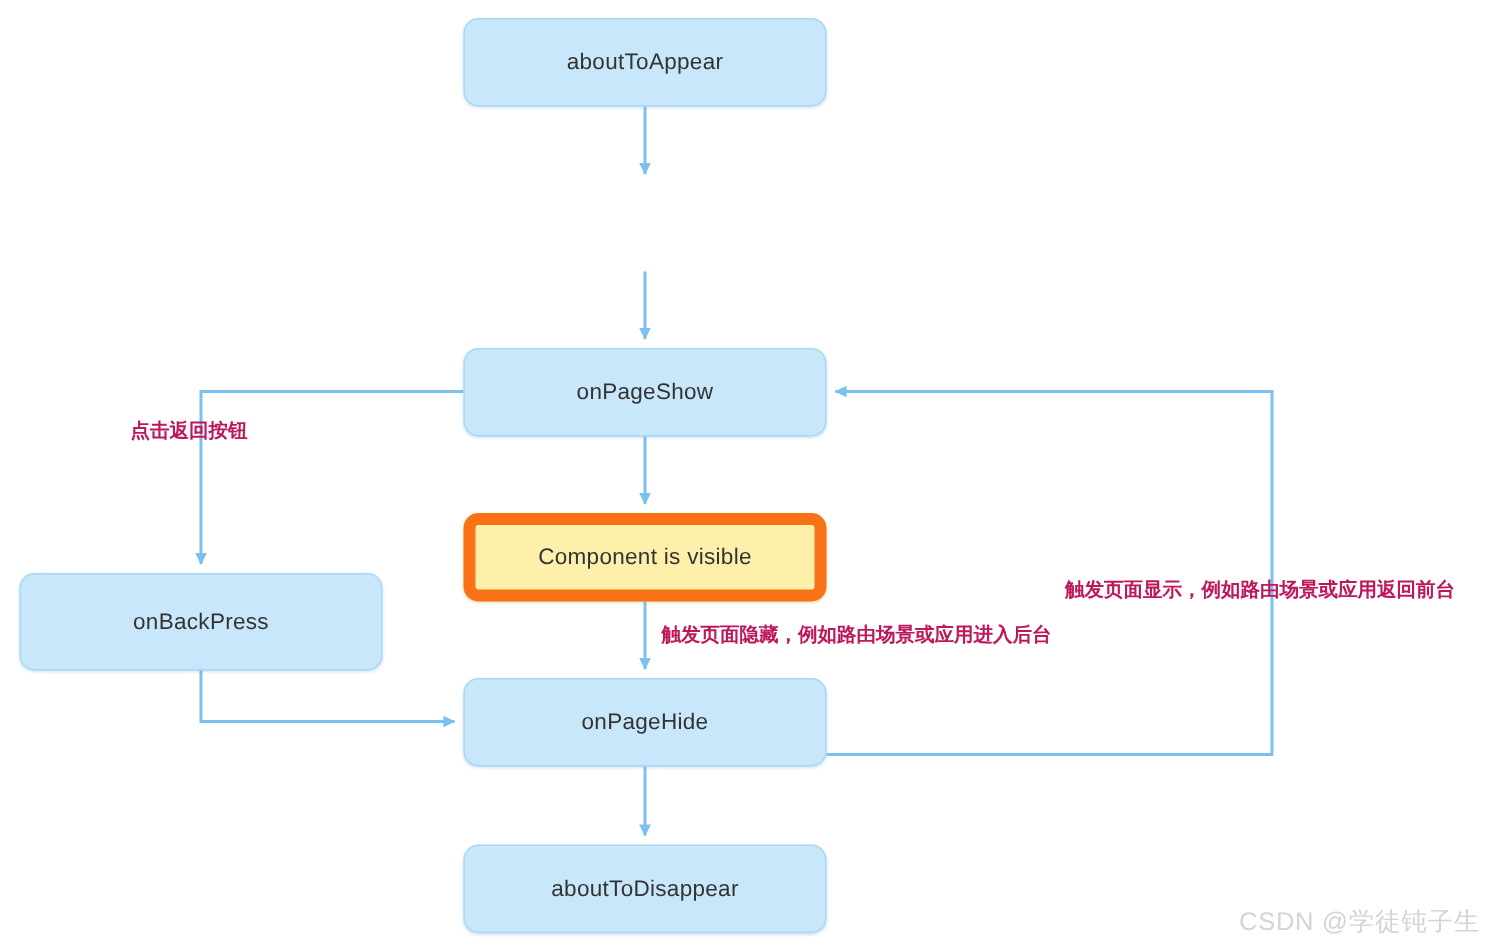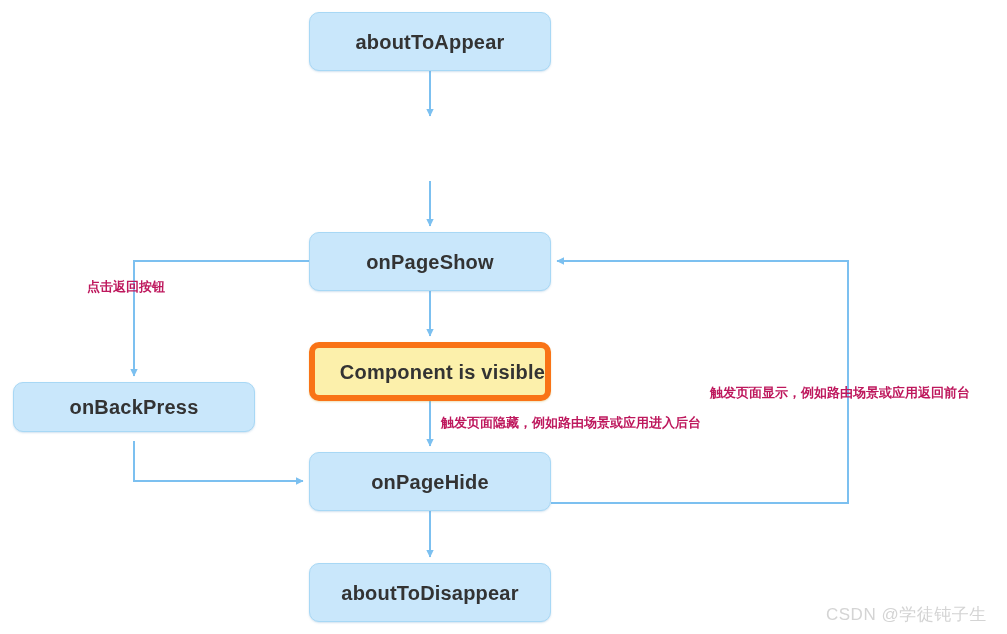--- a/index.html
+++ b/index.html
@@ -26,37 +26,35 @@
     height: 634px;
     pointer-events: none;
   }
   .node {
     position: absolute;
     box-sizing: border-box;
     display: flex;
     align-items: center;
     justify-content: center;
     border-radius: 10px;
-    font-size: 20px;
+    font-size: 15px;
     letter-spacing: 0.2px;
     color: #333333;
     text-align: center;
     line-height: 1.2;
-    font-weight: bold;
   }
   .node-blue {
     background: #c9e7fb;
     border: 1.4px solid #a8d8f5;
     box-shadow: 0 1px 2px rgba(120,170,210,0.35);
   }
   .node-yellow {
     background: #fcf0ab;
-    border: 6px solid #f97316;
+    border: 8px solid #f97316;
     box-shadow: 0 1px 2px rgba(200,170,60,0.35);
-    justify-content: flex-end;
   }
   .edge-label {
     position: absolute;
     font-size: 13px;
     font-weight: bold;
     color: #be185d;
     white-space: nowrap;
     line-height: 1;
   }
   .watermark {
@@ -96,21 +94,21 @@
 
 
   <div class="node node-blue" style="left:309px;top:232px;width:242px;height:59px;">
     <span>onPageShow</span>
   </div>
 
   <div class="node node-yellow" style="left:309px;top:342px;width:242px;height:59px;">
     <span>Component is visible</span>
   </div>
 
-  <div class="node node-blue" style="left:13px;top:382px;width:242px;height:50px;">
+  <div class="node node-blue" style="left:13px;top:382px;width:242px;height:65px;">
     <span>onBackPress</span>
   </div>
 
   <div class="node node-blue" style="left:309px;top:452px;width:242px;height:59px;">
     <span>onPageHide</span>
   </div>
 
   <div class="node node-blue" style="left:309px;top:563px;width:242px;height:59px;">
     <span>aboutToDisappear</span>
   </div>

